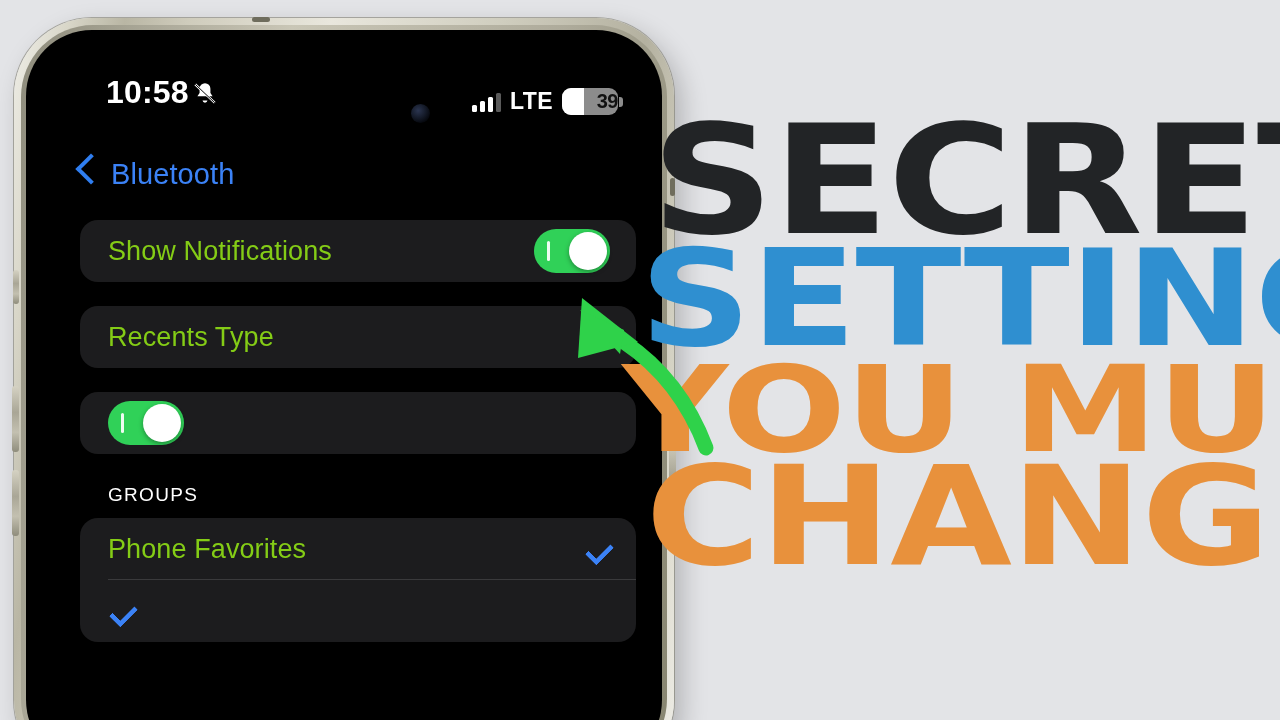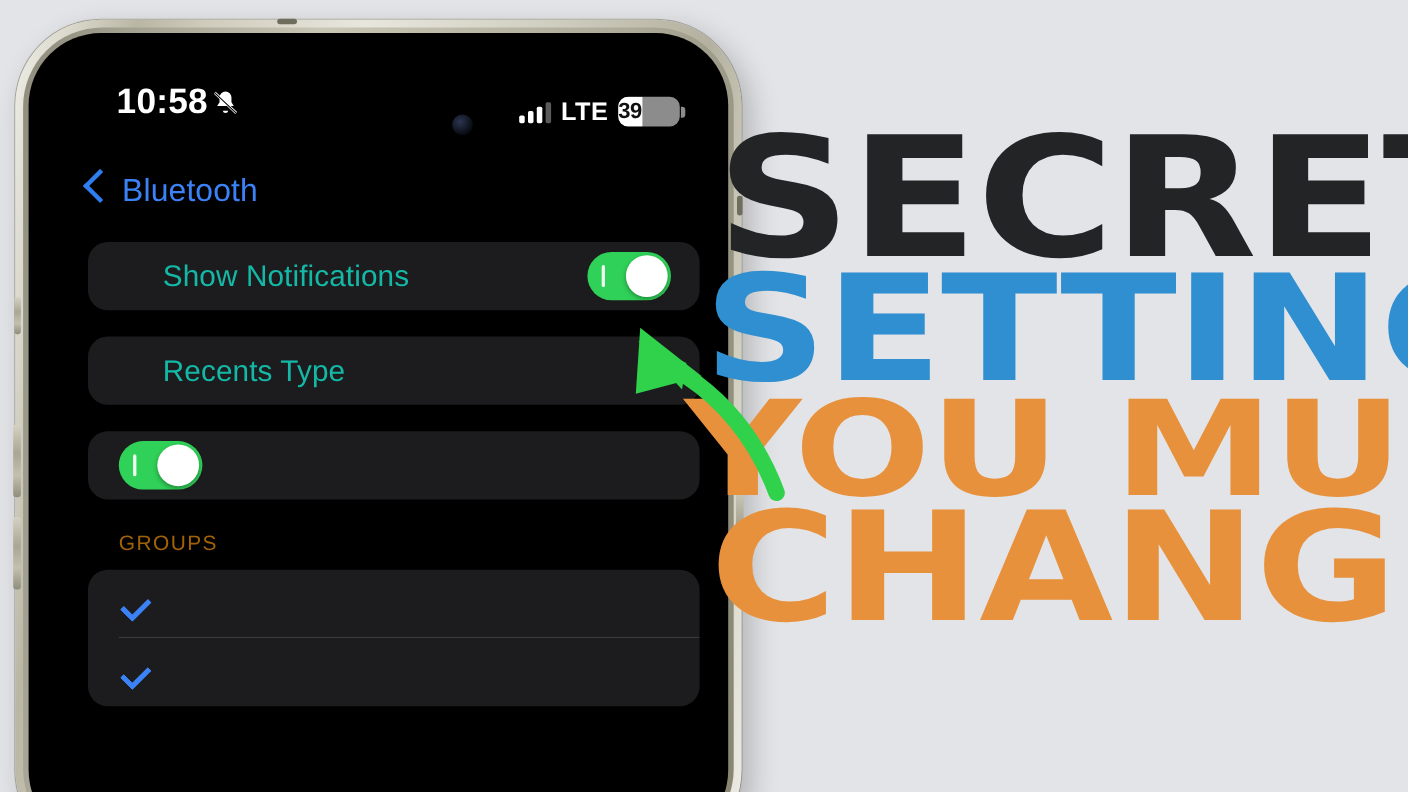--- a/index.html
+++ b/index.html
@@ -87,21 +87,21 @@
   .sig-bars i:nth-child(2){height:11px;}
   .sig-bars i:nth-child(3){height:15px;}
   .sig-bars i:nth-child(4){height:19px; background:#5a5a5a;}
   .sb-lte{ font-size:23px; font-weight:600; letter-spacing:.4px; color:#fff; }
   .battery{
     position:relative; width:56px; height:27px; border-radius:9px;
     background:#8c8c8c; overflow:hidden; display:flex; align-items:center;
   }
   .battery .fill{ position:absolute; left:0; top:0; bottom:0; width:39%; background:#fff; }
   .battery .pct{
-    position:relative; z-index:2; width:100%; text-align:left;
+    position:relative; z-index:2; width:100%; text-align:right;
     font-size:20px; font-weight:700; color:#111; letter-spacing:-.5px;
   }
   .battery-cap{
     position:absolute; right:-5px; top:9px; width:4px; height:10px;
     border-radius:0 3px 3px 0; background:#8c8c8c;
   }
   .battery-wrap{position:relative;}
 
   
   .navback{
@@ -113,21 +113,21 @@
 
   
   .list{ position:absolute; left:54px; top:190px; width:556px; z-index:3; }
   .card{
     background:#1c1c1e; border-radius:18px; overflow:hidden; margin-bottom:24px;
   }
   .row{
     display:flex; align-items:center; justify-content:space-between;
     height:62px; padding:0 26px 0 28px; position:relative;
   }
-  .row .label{ font-size:27px; color:#14b8a6; letter-spacing:.1px;margin-left:40px; }
+  .row .label{ font-size:27px; color:#84cc16; letter-spacing:.1px; }
   .sep{ position:absolute; left:28px; right:0; bottom:0; height:1px; background:#3a3a3c; }
 
   .switch{
     width:76px; height:44px; border-radius:22px; background:#30d158;
     position:relative; flex:0 0 auto;
   }
   .switch .bar{
     position:absolute; left:13px; top:12px; width:3px; height:20px;
     background:rgba(255,255,255,.92); border-radius:2px;
   }
@@ -135,21 +135,21 @@
     position:absolute; right:3px; top:3px; width:38px; height:38px; border-radius:50%;
     background:#fff; box-shadow:0 2px 5px rgba(0,0,0,.35);
   }
   .check{ width:26px; height:26px; position:relative; flex:0 0 auto; }
   .check:before{
     content:""; position:absolute; left:3px; top:7px; width:20px; height:11px;
     border-left:5px solid #3b82f6; border-bottom:5px solid #3b82f6;
     transform:rotate(-45deg); border-radius:1px;
   }
   .grouphdr{
-    font-size:19px; color:#a16207; letter-spacing:1.3px;
+    font-size:19px; color:#ffffff; letter-spacing:1.3px;
     padding:6px 0 12px 28px;
   }
 
   
   .arrow{ position:absolute; left:520px; top:280px; width:240px; height:200px; z-index:6; pointer-events:none; }
 </style>
 </head>
 <body>
 
 <div id="stage">
@@ -232,20 +232,21 @@
               <span class="bar"></span>
               <span class="knob"></span>
             </span>
           </div>
         </div>
 
         <div class="grouphdr">GROUPS</div>
 
         <div class="card">
           <div class="row">
+            <span class="label">Phone Favorites</span>
             <span class="check"></span>
             <span class="sep"></span>
           </div>
           <div class="row">
             <span class="check"></span>
           </div>
         </div>
 
       </div>
     </div>

